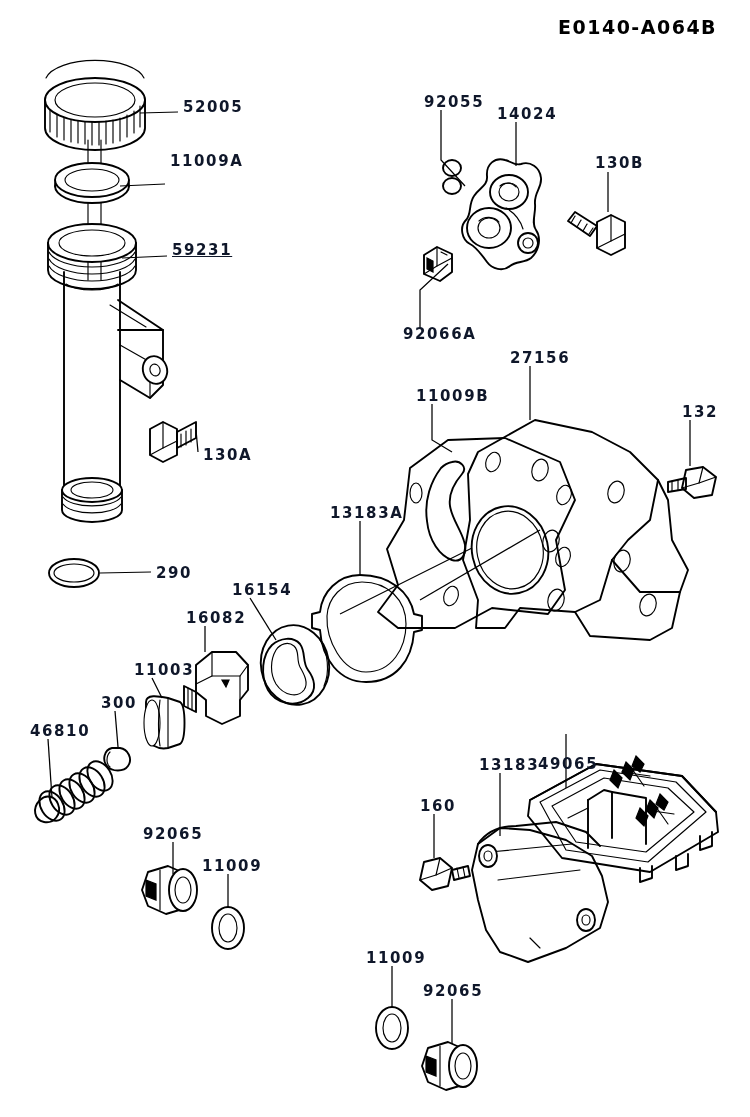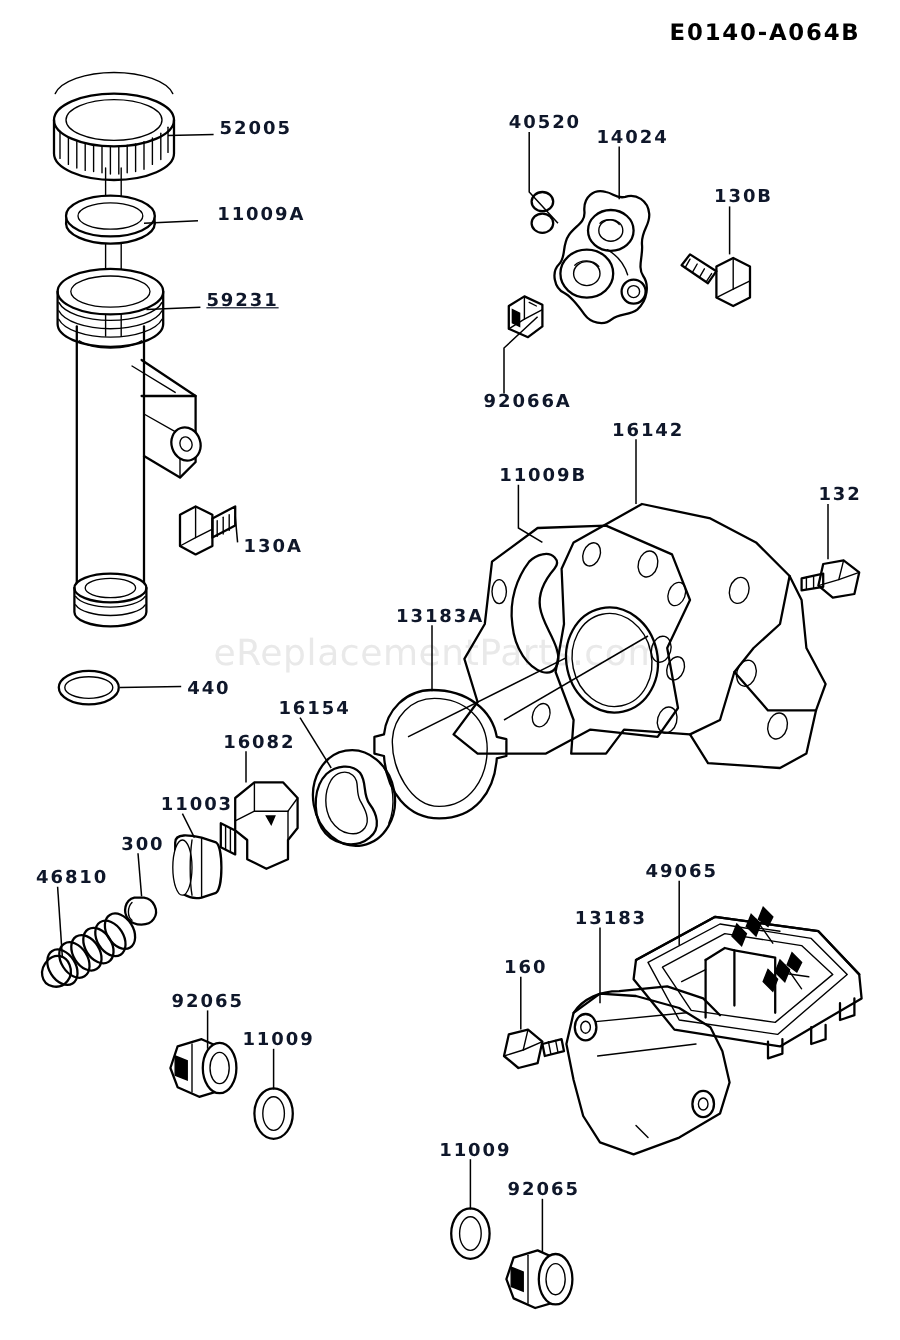--- a/index.html
+++ b/index.html
@@ -46,21 +46,20 @@
   .whiteThin{fill:#fff;stroke:#000;stroke-width:1.1;stroke-linejoin:round;}
   .lead{fill:none;stroke:#000;stroke-width:1.25;}
 </style>
 </head>
 <body>
 
 <div id="sheet">
 
   <div class="title" style="left:558px;top:16px;">E0140-A064B</div>
 
-  <div class="wm" style="left:178px;top:527px;">eReplacementParts.com</div>
 
   <svg width="750" height="1117" viewBox="0 0 750 1117" aria-hidden="true">
 
     <g>
       <ellipse class="white" cx="95" cy="100" rx="50" ry="22"></ellipse>
       <path class="art" d="M45,100 L45,128 A50,22 0 0 0 145,128 L145,100"></path>
       <ellipse class="artThin" cx="95" cy="100" rx="40" ry="17"></ellipse>
       <g class="artThin">
         <path d="M50,110 L50,132"></path>
           <path d="M57,115 L57,137"></path>
@@ -394,38 +393,38 @@
       <path class="lead" d="M566,734 L566,788"></path>
       <path class="lead" d="M392,966 L392,1008"></path>
       <path class="lead" d="M452,999 L452,1044"></path>
 
       <path class="lead" d="M340,614 L472,548"></path>
       <path class="lead" d="M420,600 L540,530"></path>
     </g>
   </svg>
 
   <div class="lbl" style="left:183px;top:100px;">52005</div>
-  <div class="lbl" style="left:170px;top:171px;margin-left:11px;">11009A</div>
+  <div class="lbl" style="left:170px;top:154px;">11009A</div>
   <div class="lbl" style="left:172px;top:243px;text-decoration:underline;">59231</div>
   <div class="lbl" style="left:203px;top:448px;">130A</div>
-  <div class="lbl" style="left:156px;top:566px;">440</div>
-  <div class="lbl" style="left:424px;top:95px;">40520</div>
+  <div class="lbl" style="left:156px;top:566px;">290</div>
+  <div class="lbl" style="left:424px;top:95px;">92055</div>
   <div class="lbl" style="left:497px;top:107px;">14024</div>
   <div class="lbl" style="left:595px;top:156px;">130B</div>
   <div class="lbl" style="left:403px;top:327px;text-align:right;">92066A</div>
   <div class="lbl" style="left:416px;top:389px;">11009B</div>
-  <div class="lbl" style="left:510px;top:351px;">16142</div>
+  <div class="lbl" style="left:510px;top:351px;">27156</div>
   <div class="lbl" style="left:682px;top:405px;">132</div>
   <div class="lbl" style="left:330px;top:506px;">13183A</div>
   <div class="lbl" style="left:232px;top:583px;">16154</div>
   <div class="lbl" style="left:186px;top:611px;">16082</div>
   <div class="lbl" style="left:134px;top:663px;text-align:center;">11003</div>
   <div class="lbl" style="left:101px;top:696px;">300</div>
   <div class="lbl" style="left:30px;top:724px;">46810</div>
   <div class="lbl" style="left:143px;top:827px;">92065</div>
   <div class="lbl" style="left:202px;top:859px;">11009</div>
   <div class="lbl" style="left:420px;top:799px;">160</div>
   <div class="lbl" style="left:479px;top:758px;">13183</div>
-  <div class="lbl" style="left:538px;top:719px;text-align:right;">49065</div>
+  <div class="lbl" style="left:538px;top:757px;text-align:right;">49065</div>
   <div class="lbl" style="left:366px;top:951px;">11009</div>
   <div class="lbl" style="left:423px;top:984px;">92065</div>
 
 </div>
 
 </body></html>

